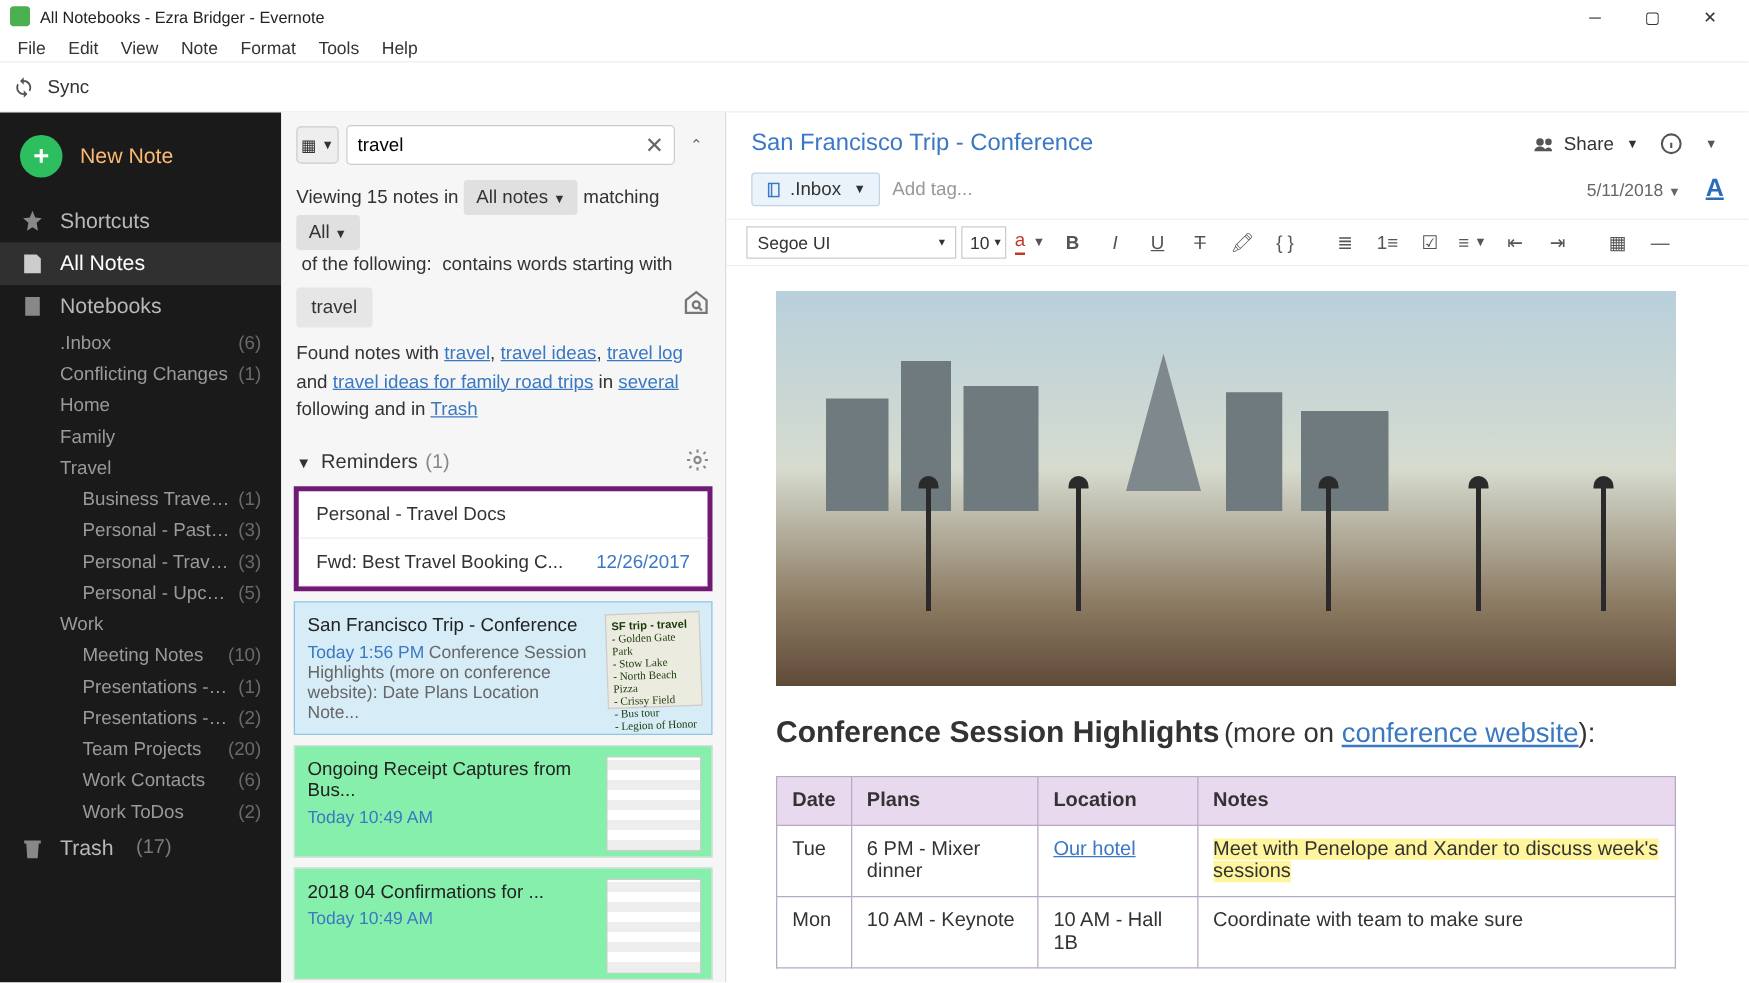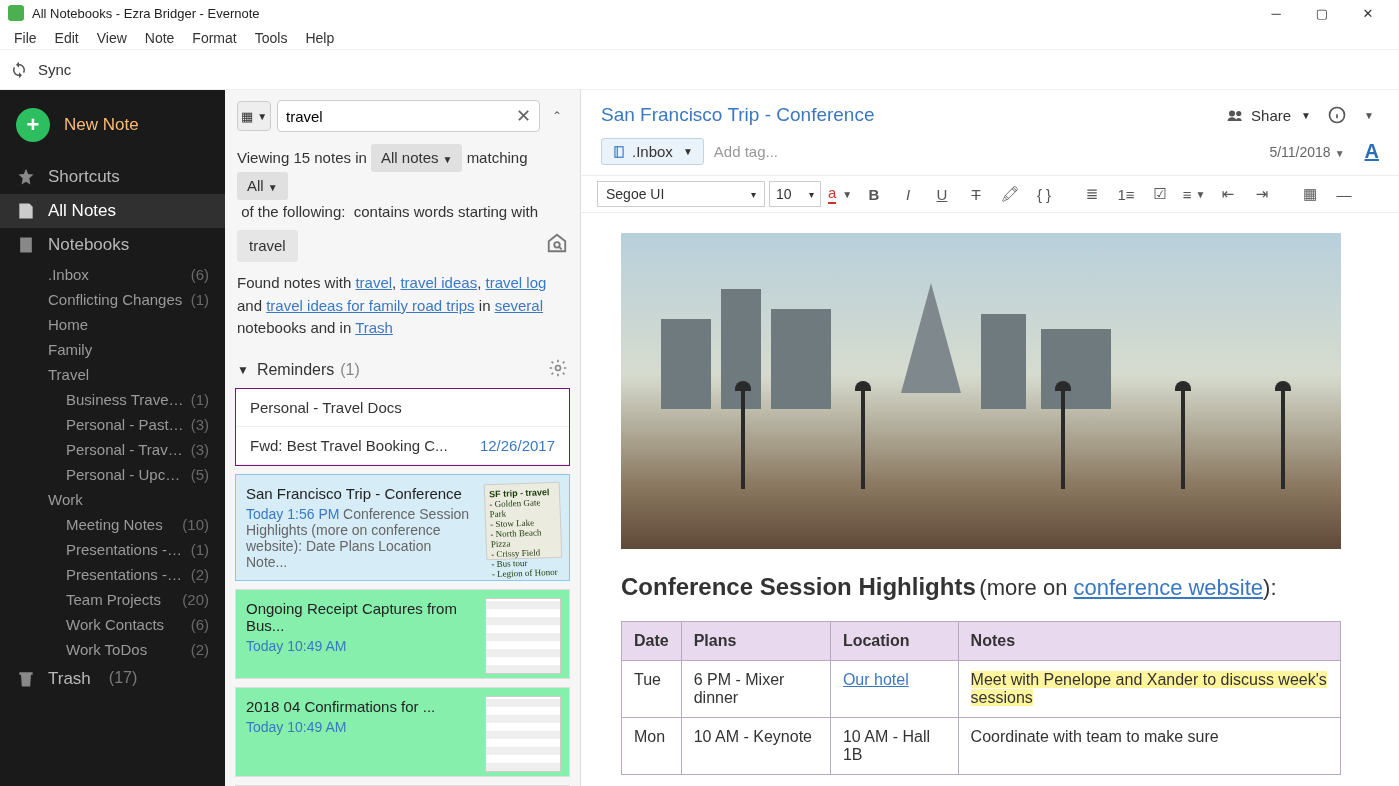--- a/index.html
+++ b/index.html
@@ -35,42 +35,42 @@
 .searchexp{width:22px;font-size:12px;color:#666;text-align:center;}
 .nl-filter{padding:6px 12px;font-size:15px;color:#333;line-height:1.6;}
 .chip{background:#e0e0e0;padding:2px 10px;border-radius:3px;display:inline-block;}
 .chip .car{font-size:10px;margin-left:4px;}
 .termchip{background:#e6e6e6;padding:4px 12px;border-radius:3px;display:inline-block;margin-top:6px;}
 .foundrow{padding:4px 12px 8px;font-size:15px;line-height:1.5;}
 .remhead{display:flex;align-items:center;padding:10px 12px 6px;font-size:16px;}
 .remhead .tri{margin-right:8px;font-size:12px;}
 .remhead .cnt{color:#888;margin-left:6px;}
 .remhead .gear{margin-left:auto;color:#888;}
-.rembox{margin:0 10px;border:1px solid #701a75;background:#fff;}
+.rembox{margin:0 10px;border:4px solid #701a75;background:#fff;}
 .remrow{padding:10px 14px;border-bottom:1px solid #eee;font-size:15px;}
 .remrow .date{float:right;color:#3b78c3;}
 .card{margin:8px 10px;background:#86efac;border:1px solid #ddd;padding:10px;position:relative;min-height:90px;}
 .card.sel{background:#d6ecf7;border:1px solid #8fc6e6;}
 .card .ctitle{font-size:15px;color:#222;margin-bottom:4px;}
 .card .cdate{color:#3b78c3;font-size:14px;}
 .card .csnip{color:#666;font-size:14px;}
 .card .thumb{position:absolute;right:8px;top:8px;width:76px;height:76px;background:#ecebe0;border:1px solid #ccc;}
 .sticky{background:#b2e07a;border:1px solid #8bb85a;transform:rotate(-2deg);font-family:"Comic Sans MS",cursive;font-size:9px;padding:4px;color:#1a3a0a;}
 .listitem{margin:0 10px;padding:10px 0;border-top:1px solid #ddd;font-size:15px;}
 .editor{flex:1;display:flex;flex-direction:column;overflow:hidden;}
 .ehead{padding:12px 20px 6px;display:flex;align-items:center;}
 .ntitle{font-size:19px;color:#3b78c3;flex:1;}
 .sharebtn{display:flex;align-items:center;gap:6px;padding:4px 8px;font-size:15px;}
 .tagrow{padding:4px 20px 10px;display:flex;align-items:center;gap:10px;font-size:15px;}
 .nbtag{border:1px solid #bfd4e6;background:#eaf3fa;padding:4px 10px;border-radius:3px;display:flex;align-items:center;gap:6px;}
 .addtag{color:#999;}
 .tagrow .ndate{margin-left:auto;color:#666;font-size:14px;}
 .fmtbar{height:38px;border-top:1px solid #eee;border-bottom:1px solid #eee;display:flex;align-items:center;padding:0 16px;gap:4px;}
 .fontsel{width:168px;height:26px;border:1px solid #ccc;padding:0 8px;font-size:14px;display:flex;align-items:center;}
-.sizesel{width:52px;height:26px;border:1px solid #ccc;padding:0 6px;font-size:14px;display:flex;align-items:center;}
+.sizesel{width:36px;height:26px;border:1px solid #ccc;padding:0 6px;font-size:14px;display:flex;align-items:center;}
 .fbtn{width:30px;height:26px;display:flex;align-items:center;justify-content:center;color:#555;font-size:15px;}
 .fontcolor{color:#c0392b;border-bottom:2px solid #c0392b;padding-bottom:1px;}
 .econtent{flex:1;overflow:auto;padding:20px 40px;}
 .heroimg{width:720px;height:316px;background:linear-gradient(180deg,#b8d0dc 0%,#d6dbce 45%,#8a7860 80%,#5f4a38 100%);position:relative;overflow:hidden;margin-bottom:24px;}
 .heroimg .sky1{position:absolute;left:280px;top:50px;width:0;height:0;border-left:30px solid transparent;border-right:30px solid transparent;border-bottom:110px solid #7f888c;}
 .heroimg .bld{position:absolute;bottom:140px;background:#6f7a7e;}
 .heroimg .lamp{position:absolute;bottom:60px;width:4px;height:100px;background:#2a2a2a;}
 .heroimg .lamp::before{content:"";position:absolute;top:-8px;left:-6px;width:16px;height:10px;background:#2a2a2a;border-radius:8px 8px 0 0;}
 .highlight-title{font-size:24px;font-weight:bold;display:inline;}
 .highlight-sub{font-size:22px;}
@@ -226,21 +226,21 @@
         <span style="margin-left:auto;margin-top:6px">
           <svg width="22" height="22" viewBox="0 0 24 24" fill="none" stroke="#777" stroke-width="2">
               <path d="M3 10l9-7 9 7v11H3z"></path>
               <circle cx="12" cy="14" r="3"></circle>
               <path d="M14 16l3 3"></path>
             </svg>
         </span>
       </div>
     </div>
     <div class="foundrow">
-      <span>Found notes with </span><a href="#">travel</a>, <a href="#">travel ideas</a>, <a href="#">travel log</a><span> and </span><a href="#">travel ideas for family road trips</a><span> in </span><a href="#">several</a><span> notebooks and in </span><a href="#">Trash</a>
+      <span>Found notes with </span><a href="#">travel</a>, <a href="#">travel ideas</a>, <a href="#">travel log</a><span> and </span><a href="#">travel ideas for family road trips</a><span> in </span><a href="#">several</a><span> following and in </span><a href="#">Trash</a>
     </div>
     <div class="remhead">
       <span class="tri">▼</span>
       <span>Reminders</span>
       <span class="cnt">(1)</span>
       <span class="gear">
         <svg width="20" height="20" viewBox="0 0 24 24" fill="none" stroke="#888" stroke-width="2">
             <circle cx="12" cy="12" r="3"></circle>
             <path d="M12 2v3M12 19v3M4.2 4.2l2.1 2.1M17.7 17.7l2.1 2.1M2 12h3M19 12h3M4.2 19.8l2.1-2.1M17.7 6.3l2.1-2.1"></path>
           </svg>

